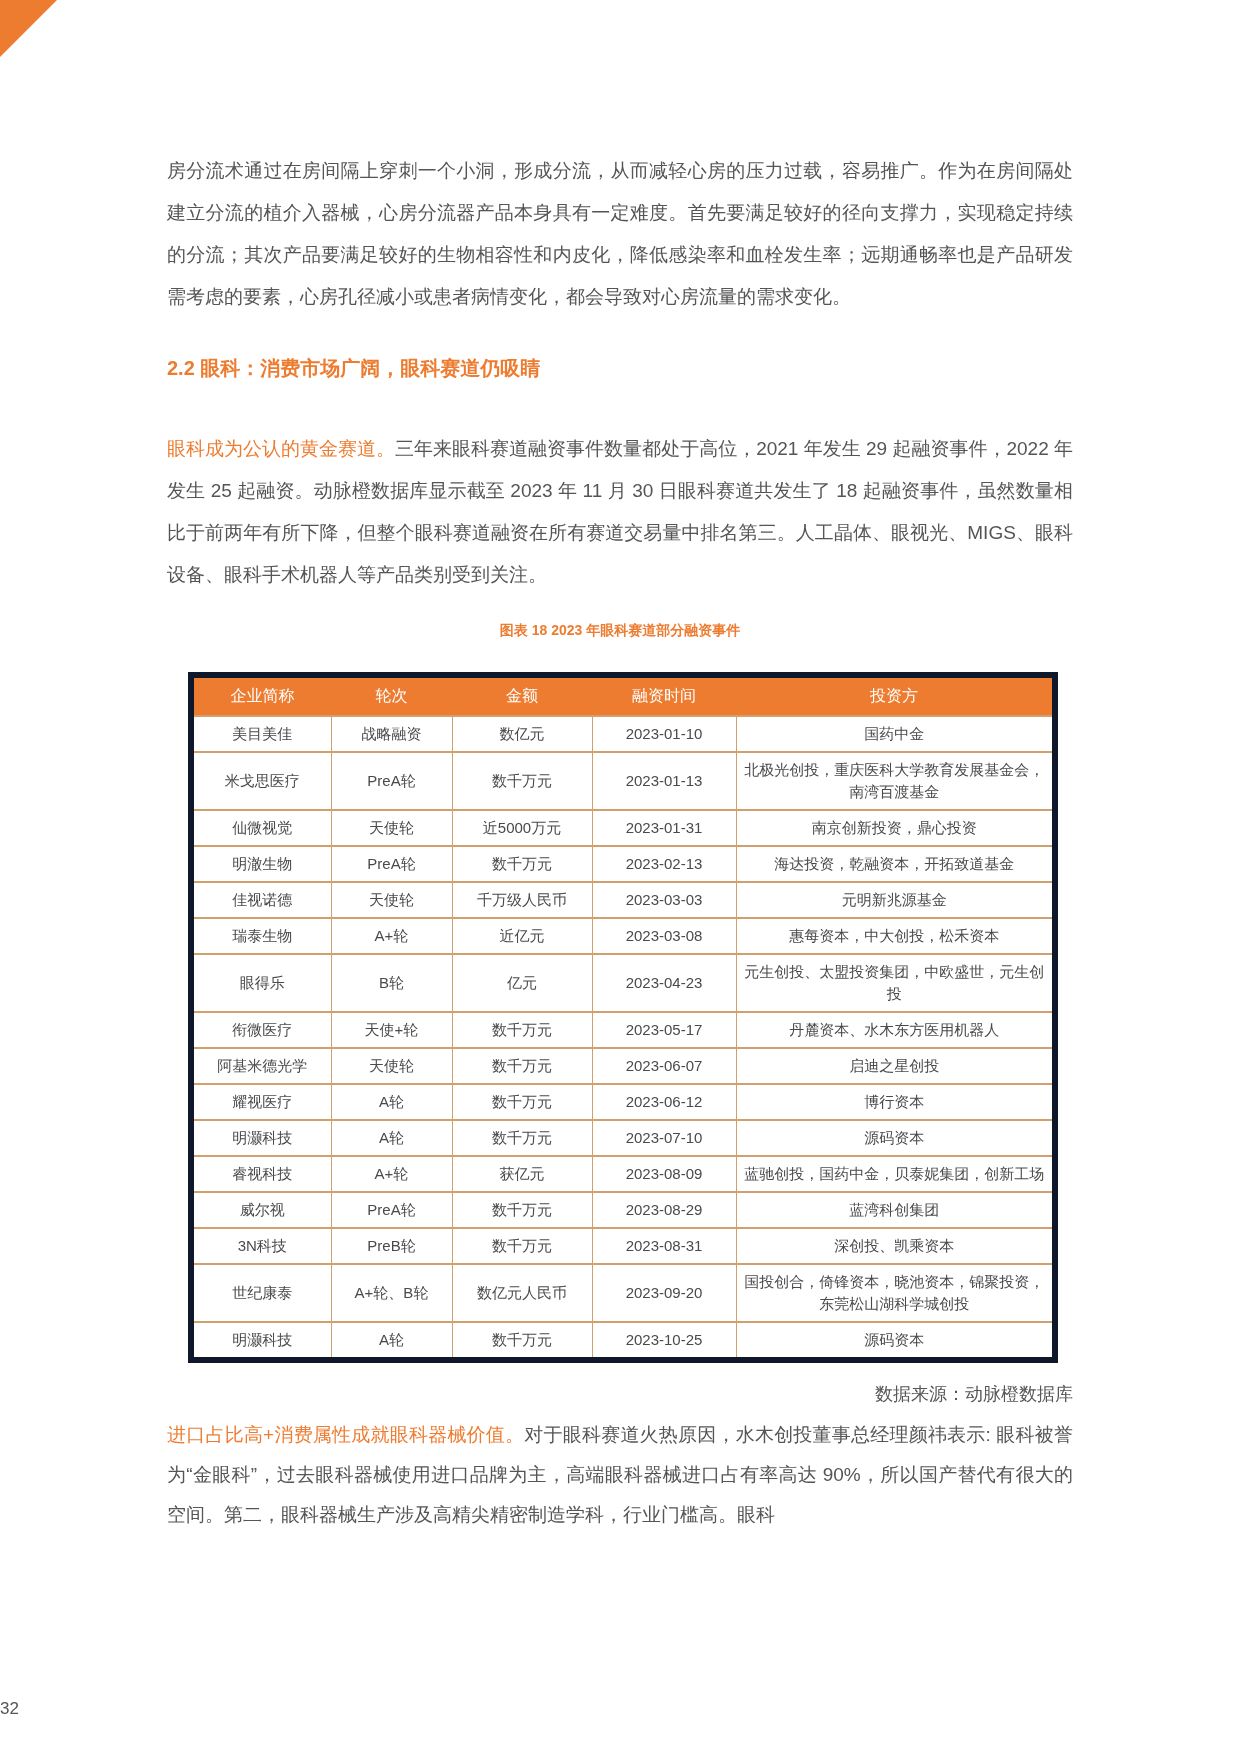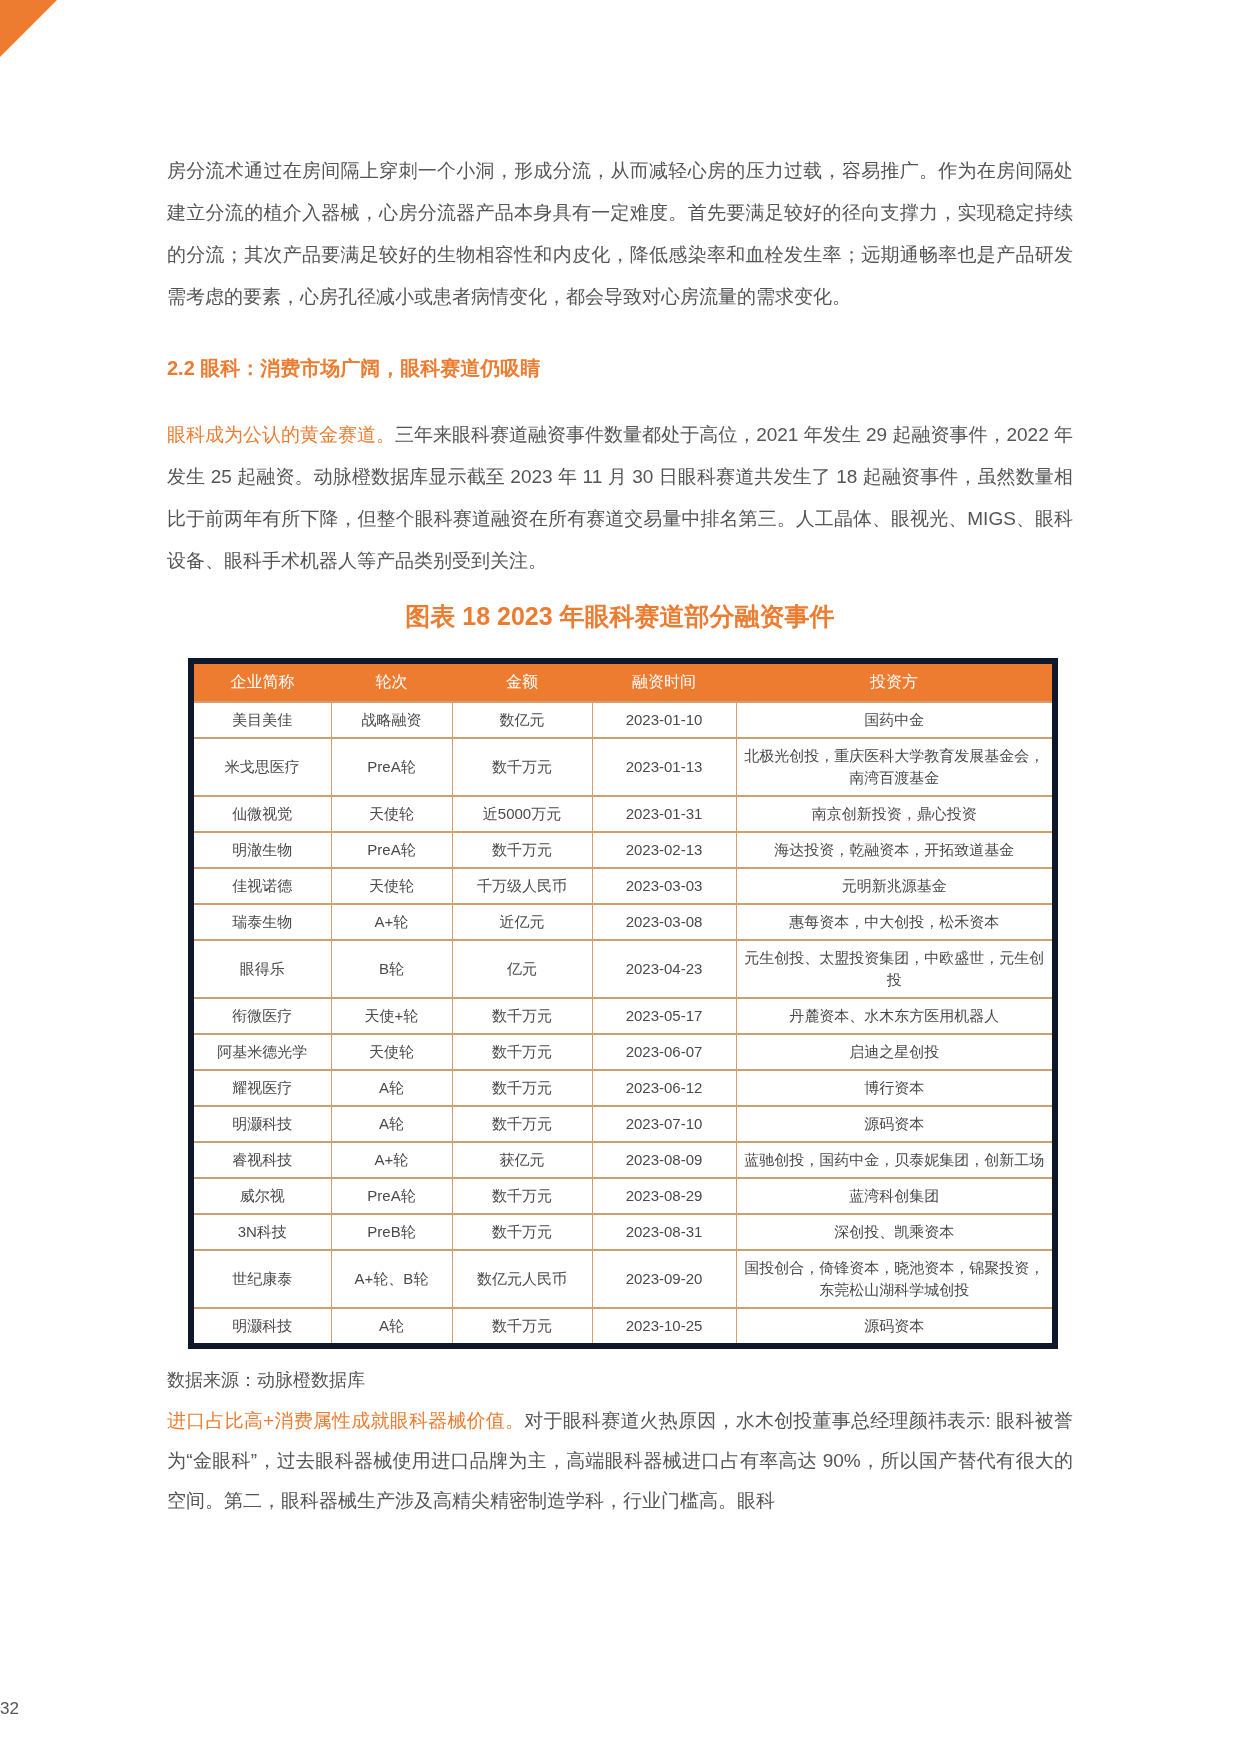--- a/index.html
+++ b/index.html
@@ -31,25 +31,25 @@
   }
   .lead{
     color:#ED7C30;
     font-weight:normal;
   }
   .section-heading{
     font-size:20px;
     line-height:28px;
     font-weight:bold;
     color:#ED7C30;
-    margin:36px 0 32px 0;
+    margin:36px 0 46px 0;
     text-align:left;
   }
   .table-title{
-    font-size:25px;
+    font-size:14px;
     line-height:40px;
     font-weight:600;
     color:#ED7C30;
     text-align:center;
     margin:14px 0 0 0;
   }
   .table-wrap{
     width:864px;
     margin:22px auto 0 auto;
   }
@@ -78,21 +78,21 @@
     padding:6px 5px;
     border-left:1px solid #D2A06E;
     border-right:1px solid #D2A06E;
     border-top:2px solid #D2A06E;
     word-break:break-all;
   }
   .source-caption{
     font-size:18px;
     line-height:30px;
     color:#555555;
-    text-align:left;
+    text-align:right;
     margin:16px 0 6px 0;
   }
   .page-number{
     position:absolute;
     left:0;right:0;
     bottom:34px;
     font-size:17px;
     color:#555555;
   }
 </style>

